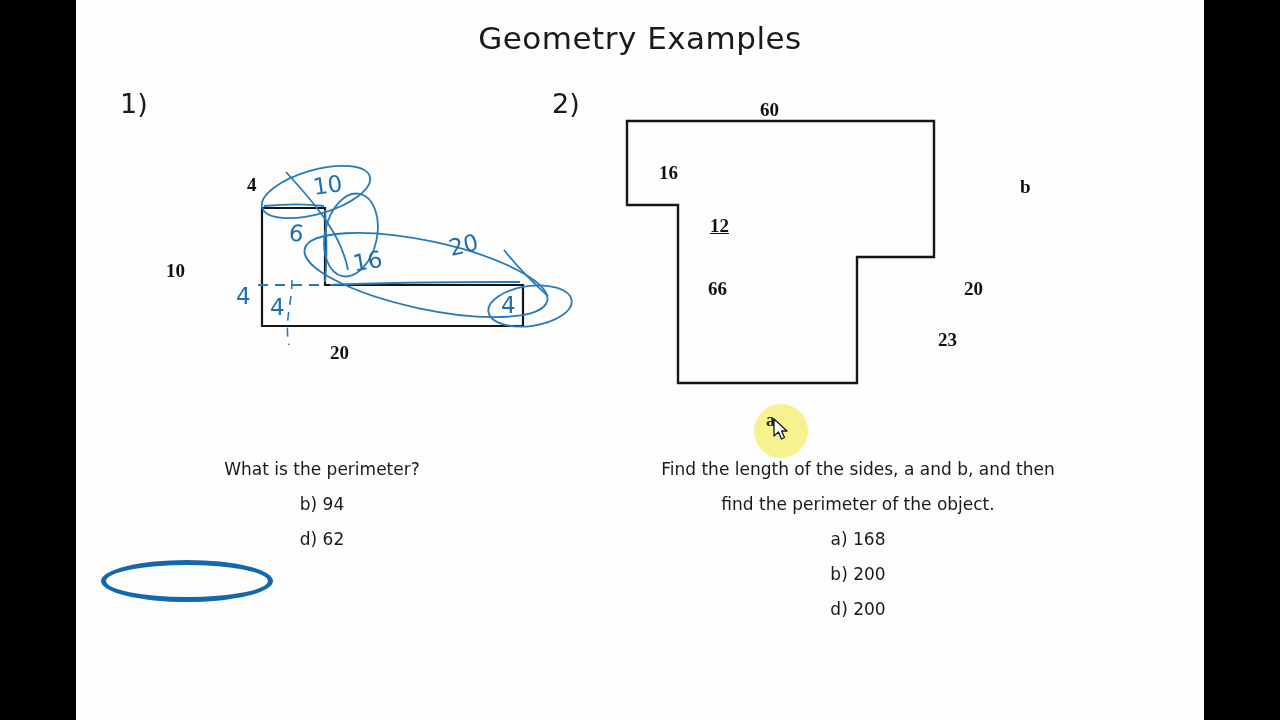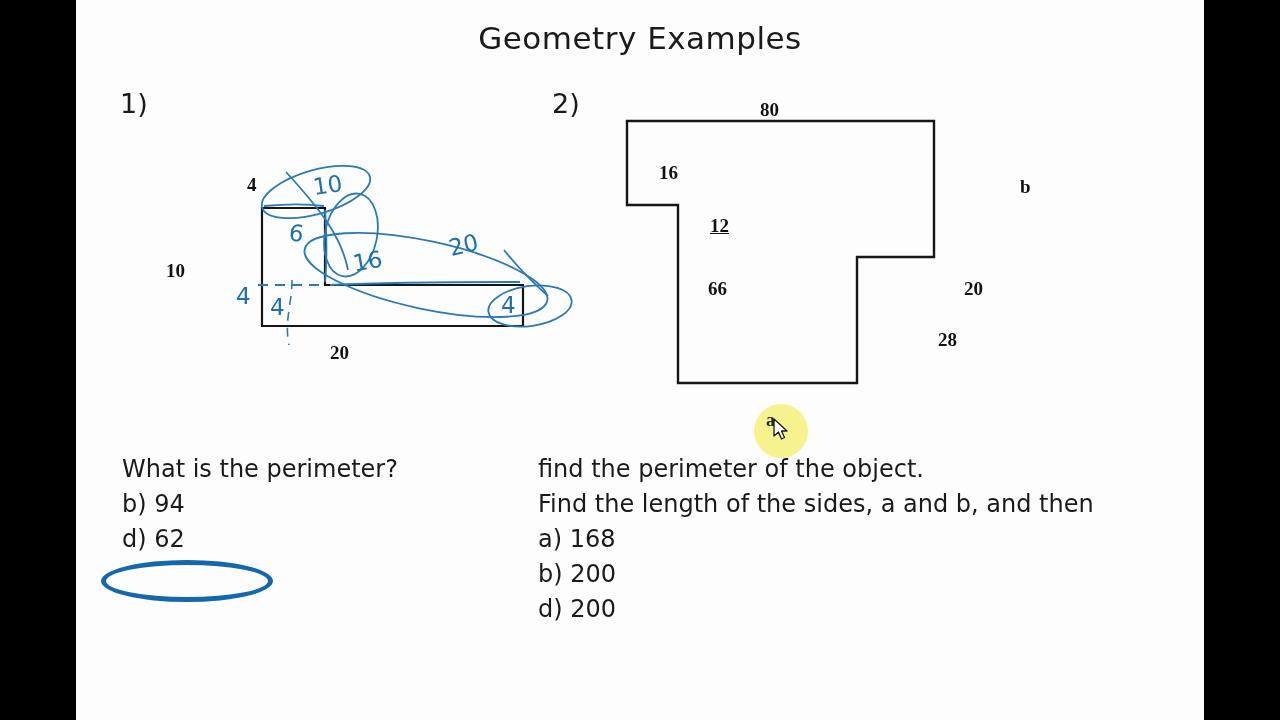--- a/index.html
+++ b/index.html
@@ -82,23 +82,24 @@
     position: absolute;
     font-family: "DejaVu Sans", sans-serif;
     font-size: 23px;
     color: #1f6fae;
     white-space: nowrap;
   }
 
   
   .qblock {
     position: absolute;
-    font-size: 24px;
+    font-size: 17px;
     line-height: 35px;
     color: #1a1a1a;
+    text-align: center;
   }
   #q1 { left: 46px;  top: 452px; width: 400px; }
   #q2 { left: 462px; top: 452px; width: 640px; }
   .qprompt { display: block; }
   .qopt { display: block; position: relative; }
 
   #answer-ellipse {
     position: absolute;
     left: 25px;
     top: 560px;
@@ -186,43 +187,43 @@
     <div class="ink-label" style="left:425px; top:292px;">4</div>
     <div class="ink-label" style="left:160px; top:283px;">4</div>
     <div class="ink-label" style="left:194px; top:294px;">4</div>
 
     <div id="prob2-num" class="prob-num hand">2)</div>
 
     <svg id="fig2" class="figure-svg" viewBox="0 0 520 330">
       <path d="M 71,36 L 378,36 L 378,172 L 301,172 L 301,298 L 122,298 L 122,120 L 71,120 Z" fill="none" stroke="#161616" stroke-width="2.4"></path>
     </svg>
 
-    <div class="dim-label" style="left:684px; top:99px;">80</div>
+    <div class="dim-label" style="left:684px; top:99px;">60</div>
     <div class="dim-label" style="left:583px; top:162px;">16</div>
     <div class="dim-label" style="left:634px; top:215px;text-decoration:underline;">12</div>
     <div class="dim-label" style="left:632px; top:278px;">66</div>
     <div class="dim-label" style="left:944px; top:176px;">b</div>
     <div class="dim-label" style="left:888px; top:278px;">20</div>
-    <div class="dim-label" style="left:862px; top:329px;">28</div>
+    <div class="dim-label" style="left:862px; top:329px;">23</div>
 
     <div id="cursor-spotlight"></div>
     <div id="cursor-letter-a">a</div>
     <svg id="mouse-cursor" viewBox="0 0 18 24">
       <path d="M 1,1 L 1,18 L 5.5,14 L 8.5,21 L 11.5,19.5 L 8.5,13 L 14,13 Z" fill="#ffffff" stroke="#1a1a1a" stroke-width="1.3" stroke-linejoin="round"></path>
     </svg>
 
     <div id="q1" class="qblock hand">
       <span class="qprompt">What is the perimeter?</span>
       <span class="qopt">b) 94</span>
       <span class="qopt">d) 62</span>
     </div>
     <div id="answer-ellipse"></div>
 
     <div id="q2" class="qblock hand">
+      <span class="qprompt">Find the length of the sides, a and b, and then</span>
       <span class="qprompt">find the perimeter of the object.</span>
-      <span class="qprompt">Find the length of the sides, a and b, and then</span>
       <span class="qopt">a) 168</span>
       <span class="qopt">b) 200</span>
       <span class="qopt">d) 200</span>
     </div>
 
   </div>
 </div>
 
 </body></html>

